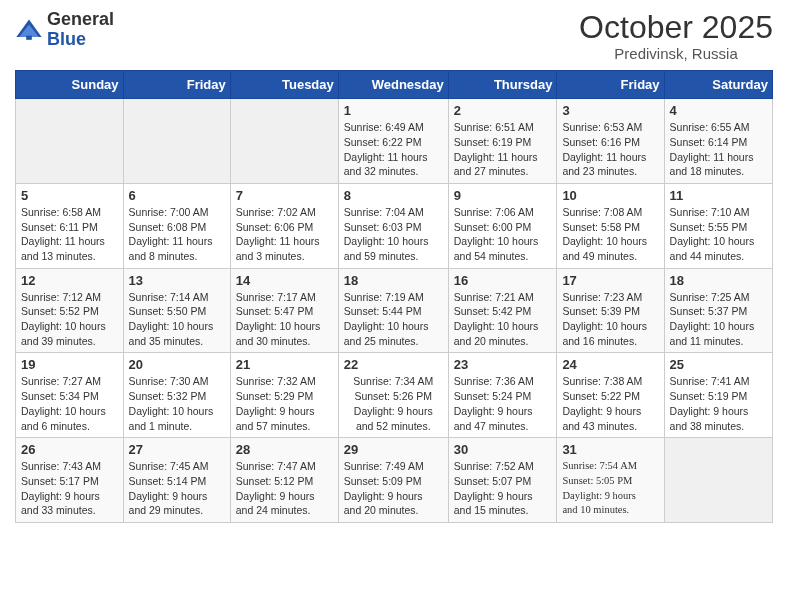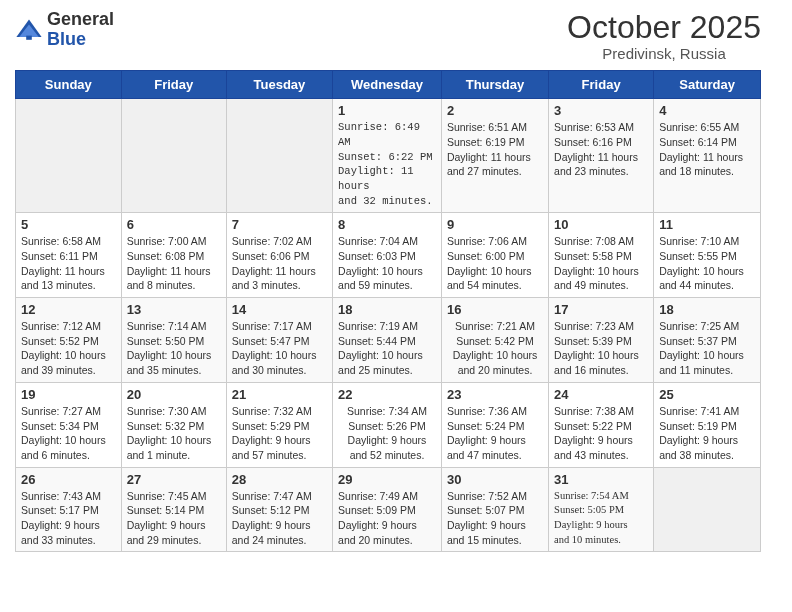--- a/index.html
+++ b/index.html
@@ -6,21 +6,21 @@
     body {
       font-family: Arial, sans-serif;
       background: #fff;
       width: 792px;
       min-height: 612px;
       padding: 0;
     }
     .page {
       width: 792px;
       background: #fff;
-      padding: 10px 31px 15px 15px;
+      padding: 10px 19px 15px 15px;
     }
     .header {
       display: flex;
       justify-content: space-between;
       align-items: flex-start;
       margin-bottom: 8px;
     }
     .logo {
       display: flex;
       align-items: center;
@@ -54,21 +54,21 @@
       width: 100%;
       border-collapse: collapse;
       border: 1px solid #ccc;
     }
     .calendar th {
       background: #2255aa;
       color: #fff;
       font-size: 13px;
       font-weight: bold;
       padding: 6px 4px;
-      text-align: center;
+      text-align: right;
       border: 1px solid #1a4499;
     }
     .calendar td {
       border: 1px solid #ccc;
       vertical-align: top;
       padding: 4px 5px;
       width: 113px;
       min-height: 80px;
       background: #fff;
     }
@@ -129,21 +129,21 @@
           <th>Saturday</th>
         </tr>
     </thead>
     <tbody id="calendar-body">
     <tr>
           <td class="empty-cell"></td>
           <td class="empty-cell"></td>
           <td class="empty-cell"></td>
           <td>
             <span class="day-num">1</span>
-            <div class="day-info" style="white-space: pre-line; font-family: Liberation Mono, monospace;">Sunrise: 6:49 AM
+            <div class="day-info" style="white-space: pre-line;">Sunrise: 6:49 AM
 Sunset: 6:22 PM
 Daylight: 11 hours
 and 32 minutes.</div>
           </td>
           <td>
             <span class="day-num">2</span>
             <div class="day-info" style="white-space: pre-line;">Sunrise: 6:51 AM
 Sunset: 6:19 PM
 Daylight: 11 hours
 and 27 minutes.</div>
@@ -238,21 +238,21 @@
           </td>
           <td>
             <span class="day-num">18</span>
             <div class="day-info" style="white-space: pre-line;">Sunrise: 7:19 AM
 Sunset: 5:44 PM
 Daylight: 10 hours
 and 25 minutes.</div>
           </td>
           <td>
             <span class="day-num">16</span>
-            <div class="day-info" style="white-space: pre-line; text-align: center;">Sunrise: 7:21 AM
+            <div class="day-info" style="white-space: pre-line;">Sunrise: 7:21 AM
 Sunset: 5:42 PM
 Daylight: 10 hours
 and 20 minutes.</div>
           </td>
           <td>
             <span class="day-num">17</span>
             <div class="day-info" style="white-space: pre-line;">Sunrise: 7:23 AM
 Sunset: 5:39 PM
 Daylight: 10 hours
 and 16 minutes.</div>

